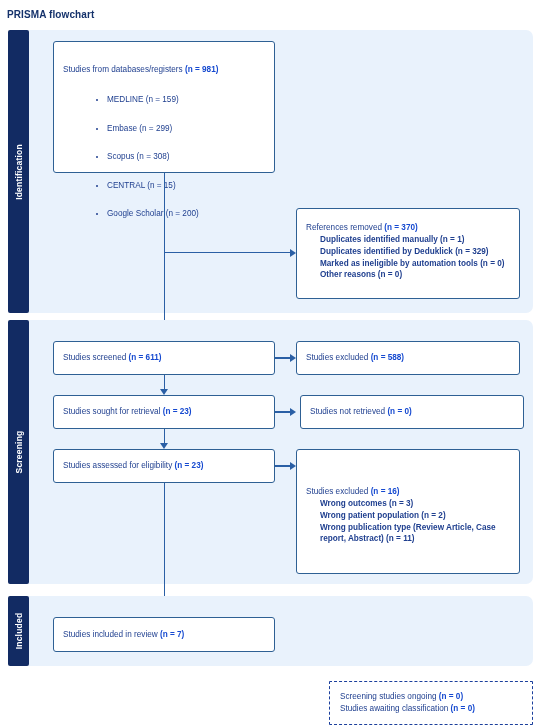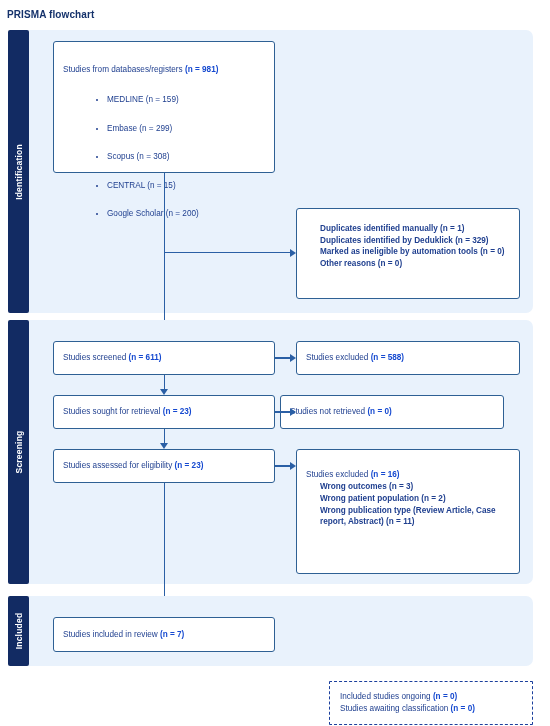--- a/index.html
+++ b/index.html
@@ -153,20 +153,24 @@
       <li>Embase (n = 299)</li>
       <li>Scopus (n = 308)</li>
       <li>CENTRAL (n = 15)</li>
       <li>Google Scholar (n = 200)</li>
     </ul>
   </div>
 </div>
 
 <div class="box" style="left:296px; top:208px; width:224px; height:91px;">
   <div class="box-inner" style="justify-content:flex-start; padding-top:13px;">
+    <div class="hdr">
+      <span>References removed</span>
+      <span class="cnt">(n = 370)</span>
+    </div>
     <ul class="sublist">
       <li>Duplicates identified manually (n = 1)</li>
       <li>Duplicates identified by Deduklick (n = 329)</li>
       <li>Marked as ineligible by automation tools (n = 0)</li>
       <li>Other reasons (n = 0)</li>
     </ul>
   </div>
 </div>
 
 <div class="vline" style="left:163.5px; top:173px; height:163px;"></div>
@@ -203,21 +207,21 @@
 
 <div class="box" style="left:53px; top:395px; width:222px; height:34px;">
   <div class="box-inner">
     <div class="hdr">
       <span>Studies sought for retrieval</span>
       <span class="cnt">(n = 23)</span>
     </div>
   </div>
 </div>
 
-<div class="box" style="left:280px; top:395px; width:224px; height:34px;">
+<div class="box" style="left:300px; top:395px; width:224px; height:34px;">
   <div class="box-inner">
     <div class="hdr">
       <span>Studies not retrieved</span>
       <span class="cnt">(n = 0)</span>
     </div>
   </div>
 </div>
 
 <div class="vline" style="left:163.5px; top:375px; height:14px;"></div>
 <div class="arrow-down" style="left:160.2px; top:389px;"></div>
@@ -228,21 +232,21 @@
 <div class="box" style="left:53px; top:449px; width:222px; height:34px;">
   <div class="box-inner">
     <div class="hdr">
       <span>Studies assessed for eligibility</span>
       <span class="cnt">(n = 23)</span>
     </div>
   </div>
 </div>
 
 <div class="box" style="left:296px; top:449px; width:224px; height:125px;">
-  <div class="box-inner" style="justify-content:flex-start; padding-top:19px;">
+  <div class="box-inner" style="justify-content:flex-start; padding-top:36px;">
     <div class="hdr">
       <span>Studies excluded</span>
       <span class="cnt">(n = 16)</span>
     </div>
     <ul class="sublist">
       <li>Wrong outcomes (n = 3)</li>
       <li>Wrong patient population (n = 2)</li>
       <li>Wrong publication type (Review Article, Case report, Abstract) (n = 11)</li>
     </ul>
   </div>
@@ -268,21 +272,21 @@
     <div class="hdr">
       <span>Studies included in review</span>
       <span class="cnt">(n = 7)</span>
     </div>
   </div>
 </div>
 
 <div class="box dashed" style="left:329px; top:681px; width:204px; height:44px;">
   <div class="box-inner" style="padding:0 10px;">
     <div class="plainline">
-      <span>Included studies ongoing</span>
+      <span>Screening studies ongoing</span>
       <span class="cnt">(n = 0)</span>
     </div>
     <div class="plainline">
       <span>Studies awaiting classification</span>
       <span class="cnt">(n = 0)</span>
     </div>
   </div>
 </div>
 
 </body></html>

